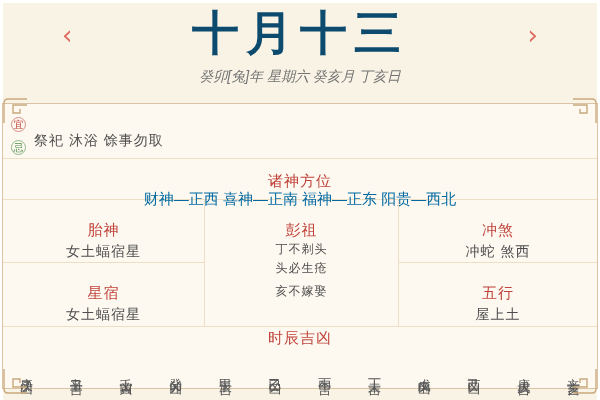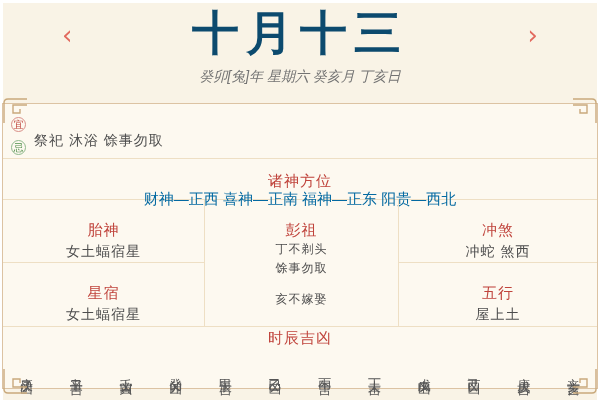--- a/index.html
+++ b/index.html
@@ -51,21 +51,21 @@
   
   .grid { display:grid; grid-template-columns:201px 195px 1fr; grid-template-rows:63px 63px;
           border-top:1px solid #eedfc4; height:127px; }
   .cell { text-align:center; }
   .cell-mid { grid-column:2; grid-row:1 / span 2;
               border-left:1px solid #eedfc4; border-right:1px solid #eedfc4; }
   .cell-bb { border-bottom:1px solid #eedfc4; }
   .cell .section-title { display:block; margin-top:20px; line-height:20px; }
   .cell-value { font-size:14px; color:#4d4d4d; line-height:19px; margin-top:2px; letter-spacing:1px; }
   .pz-line { font-size:12px; color:#4d4d4d; line-height:19px; letter-spacing:1px; }
-  .pz-gap { margin-top:12px; }
+  .pz-gap { margin-top:4px; }
 
   
   .hours { border-top:1px solid #eedfc4; height:63px; text-align:center; padding-top:2px; }
   .hours .section-title { line-height:17px; }
   .hours-row { display:flex; justify-content:space-between; padding:2px 16px 0 16px; }
   .hour-item { writing-mode:vertical-rl; text-orientation:upright;
                font-size:13px; color:#555555; letter-spacing:2px; line-height:15px; height:46px; }
 </style>
 </head>
 <body>
@@ -123,21 +123,21 @@
     </div>
 
     <div class="grid">
       <div class="cell cell-bb">
         <span class="section-title">胎神</span>
         <div class="cell-value">女土蝠宿星</div>
       </div>
       <div class="cell cell-mid">
         <span class="section-title">彭祖</span>
         <div class="pz-line">丁不剃头</div>
-        <div class="pz-line">馀事勿取</div>
+        <div class="pz-line">头必生疮</div>
         <div class="pz-line pz-gap">亥不嫁娶</div>
       </div>
       <div class="cell cell-bb">
         <span class="section-title">冲煞</span>
         <div class="cell-value">冲蛇 煞西</div>
       </div>
       <div class="cell">
         <span class="section-title">星宿</span>
         <div class="cell-value">女土蝠宿星</div>
       </div>

